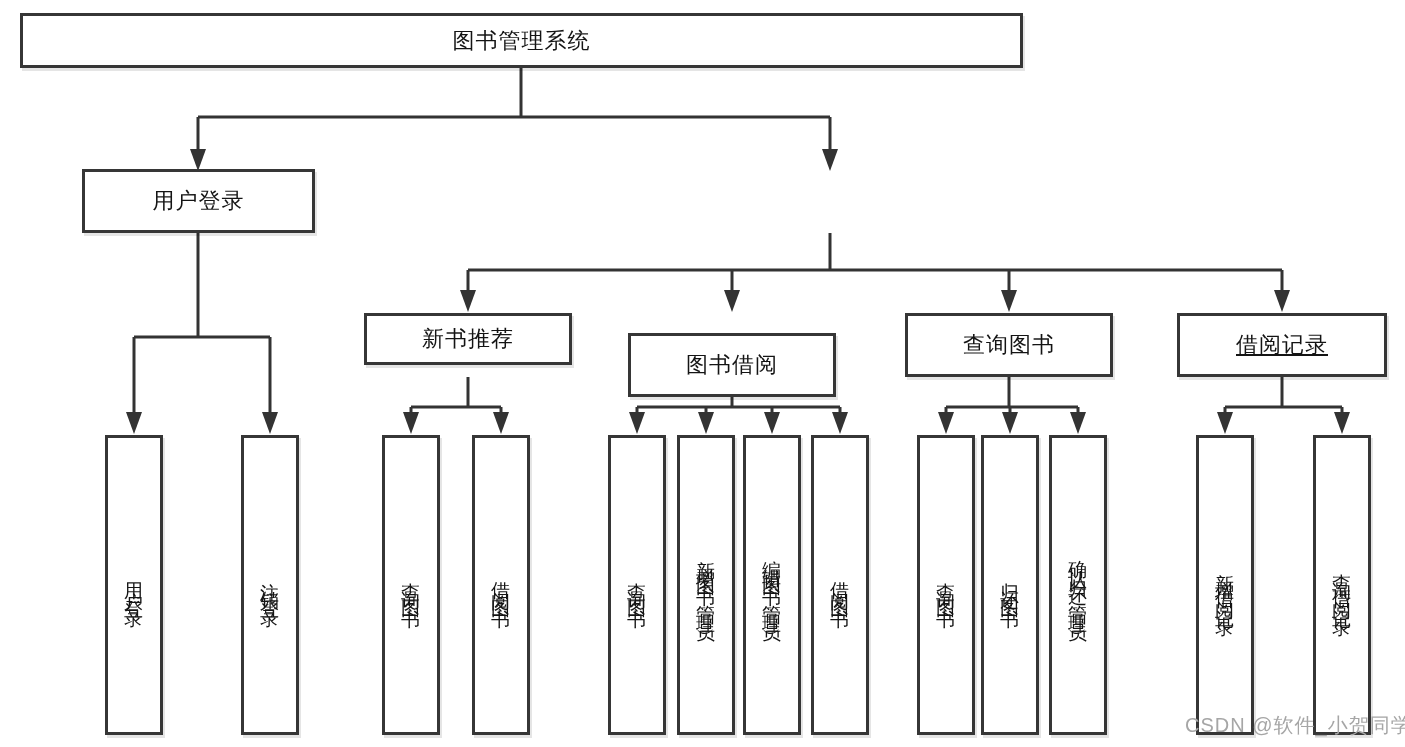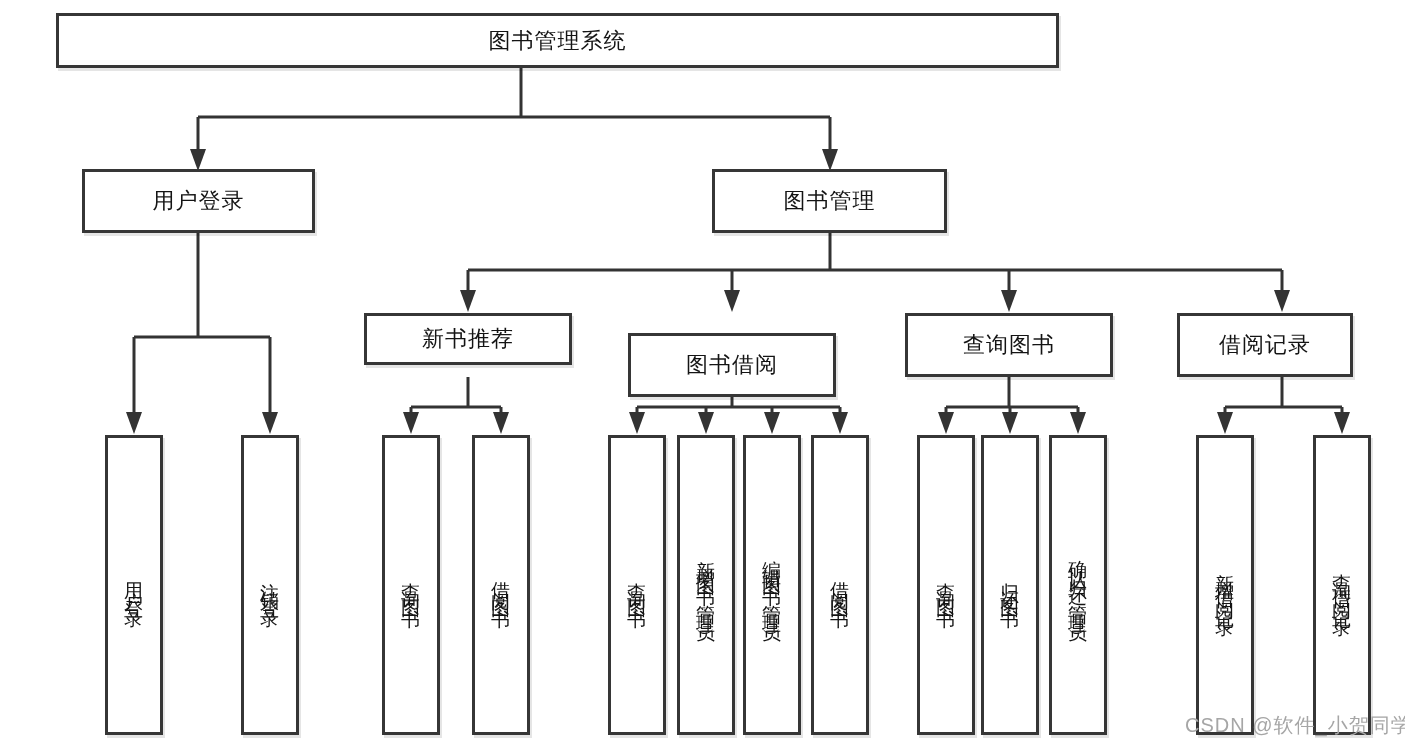--- a/index.html
+++ b/index.html
@@ -118,29 +118,28 @@
       <polygon points="764,412 780,412 772,434"></polygon>
       <polygon points="832,412 848,412 840,434"></polygon>
       <polygon points="938,412 954,412 946,434"></polygon>
       <polygon points="1002,412 1018,412 1010,434"></polygon>
       <polygon points="1070,412 1086,412 1078,434"></polygon>
       <polygon points="1217,412 1233,412 1225,434"></polygon>
       <polygon points="1334,412 1350,412 1342,434"></polygon>
     </g>
   </svg>
 
-  <div class="box" style="left:20px; top:13px; width:1003px; height:55px;margin-left:36px;">图书管理系统</div>
+  <div class="box" style="left:20px; top:13px; width:1003px; height:55px;">图书管理系统</div>
 
   <div class="box" style="left:82px; top:169px; width:233px; height:64px;">用户登录</div>
-  <div class="box" style="left:712px; top:169px; width:235px; height:64px;">图书管理</div>
 
   <div class="box" style="left:364px; top:313px; width:208px; height:52px;">新书推荐</div>
   <div class="box" style="left:628px; top:313px; width:208px; height:64px;margin-top:20px;">图书借阅</div>
   <div class="box" style="left:905px; top:313px; width:208px; height:64px;">查询图书</div>
-  <div class="box" style="left:1177px; top:313px; width:176px; height:64px;">借阅记录</div>
+  <div class="box" style="left:1177px; top:313px; width:210px; height:64px;text-decoration:underline;">借阅记录</div>
 
   <div class="box leaf" style="left:105px; top:435px; width:58px; height:300px;">
     <span class="vtext">用户登录</span>
   </div>
   <div class="box leaf" style="left:241px; top:435px; width:58px; height:300px;">
     <span class="vtext">注销登录</span>
   </div>
 
   <div class="box leaf" style="left:382px; top:435px; width:58px; height:300px;">
     <span class="vtext">查询图书</span>

